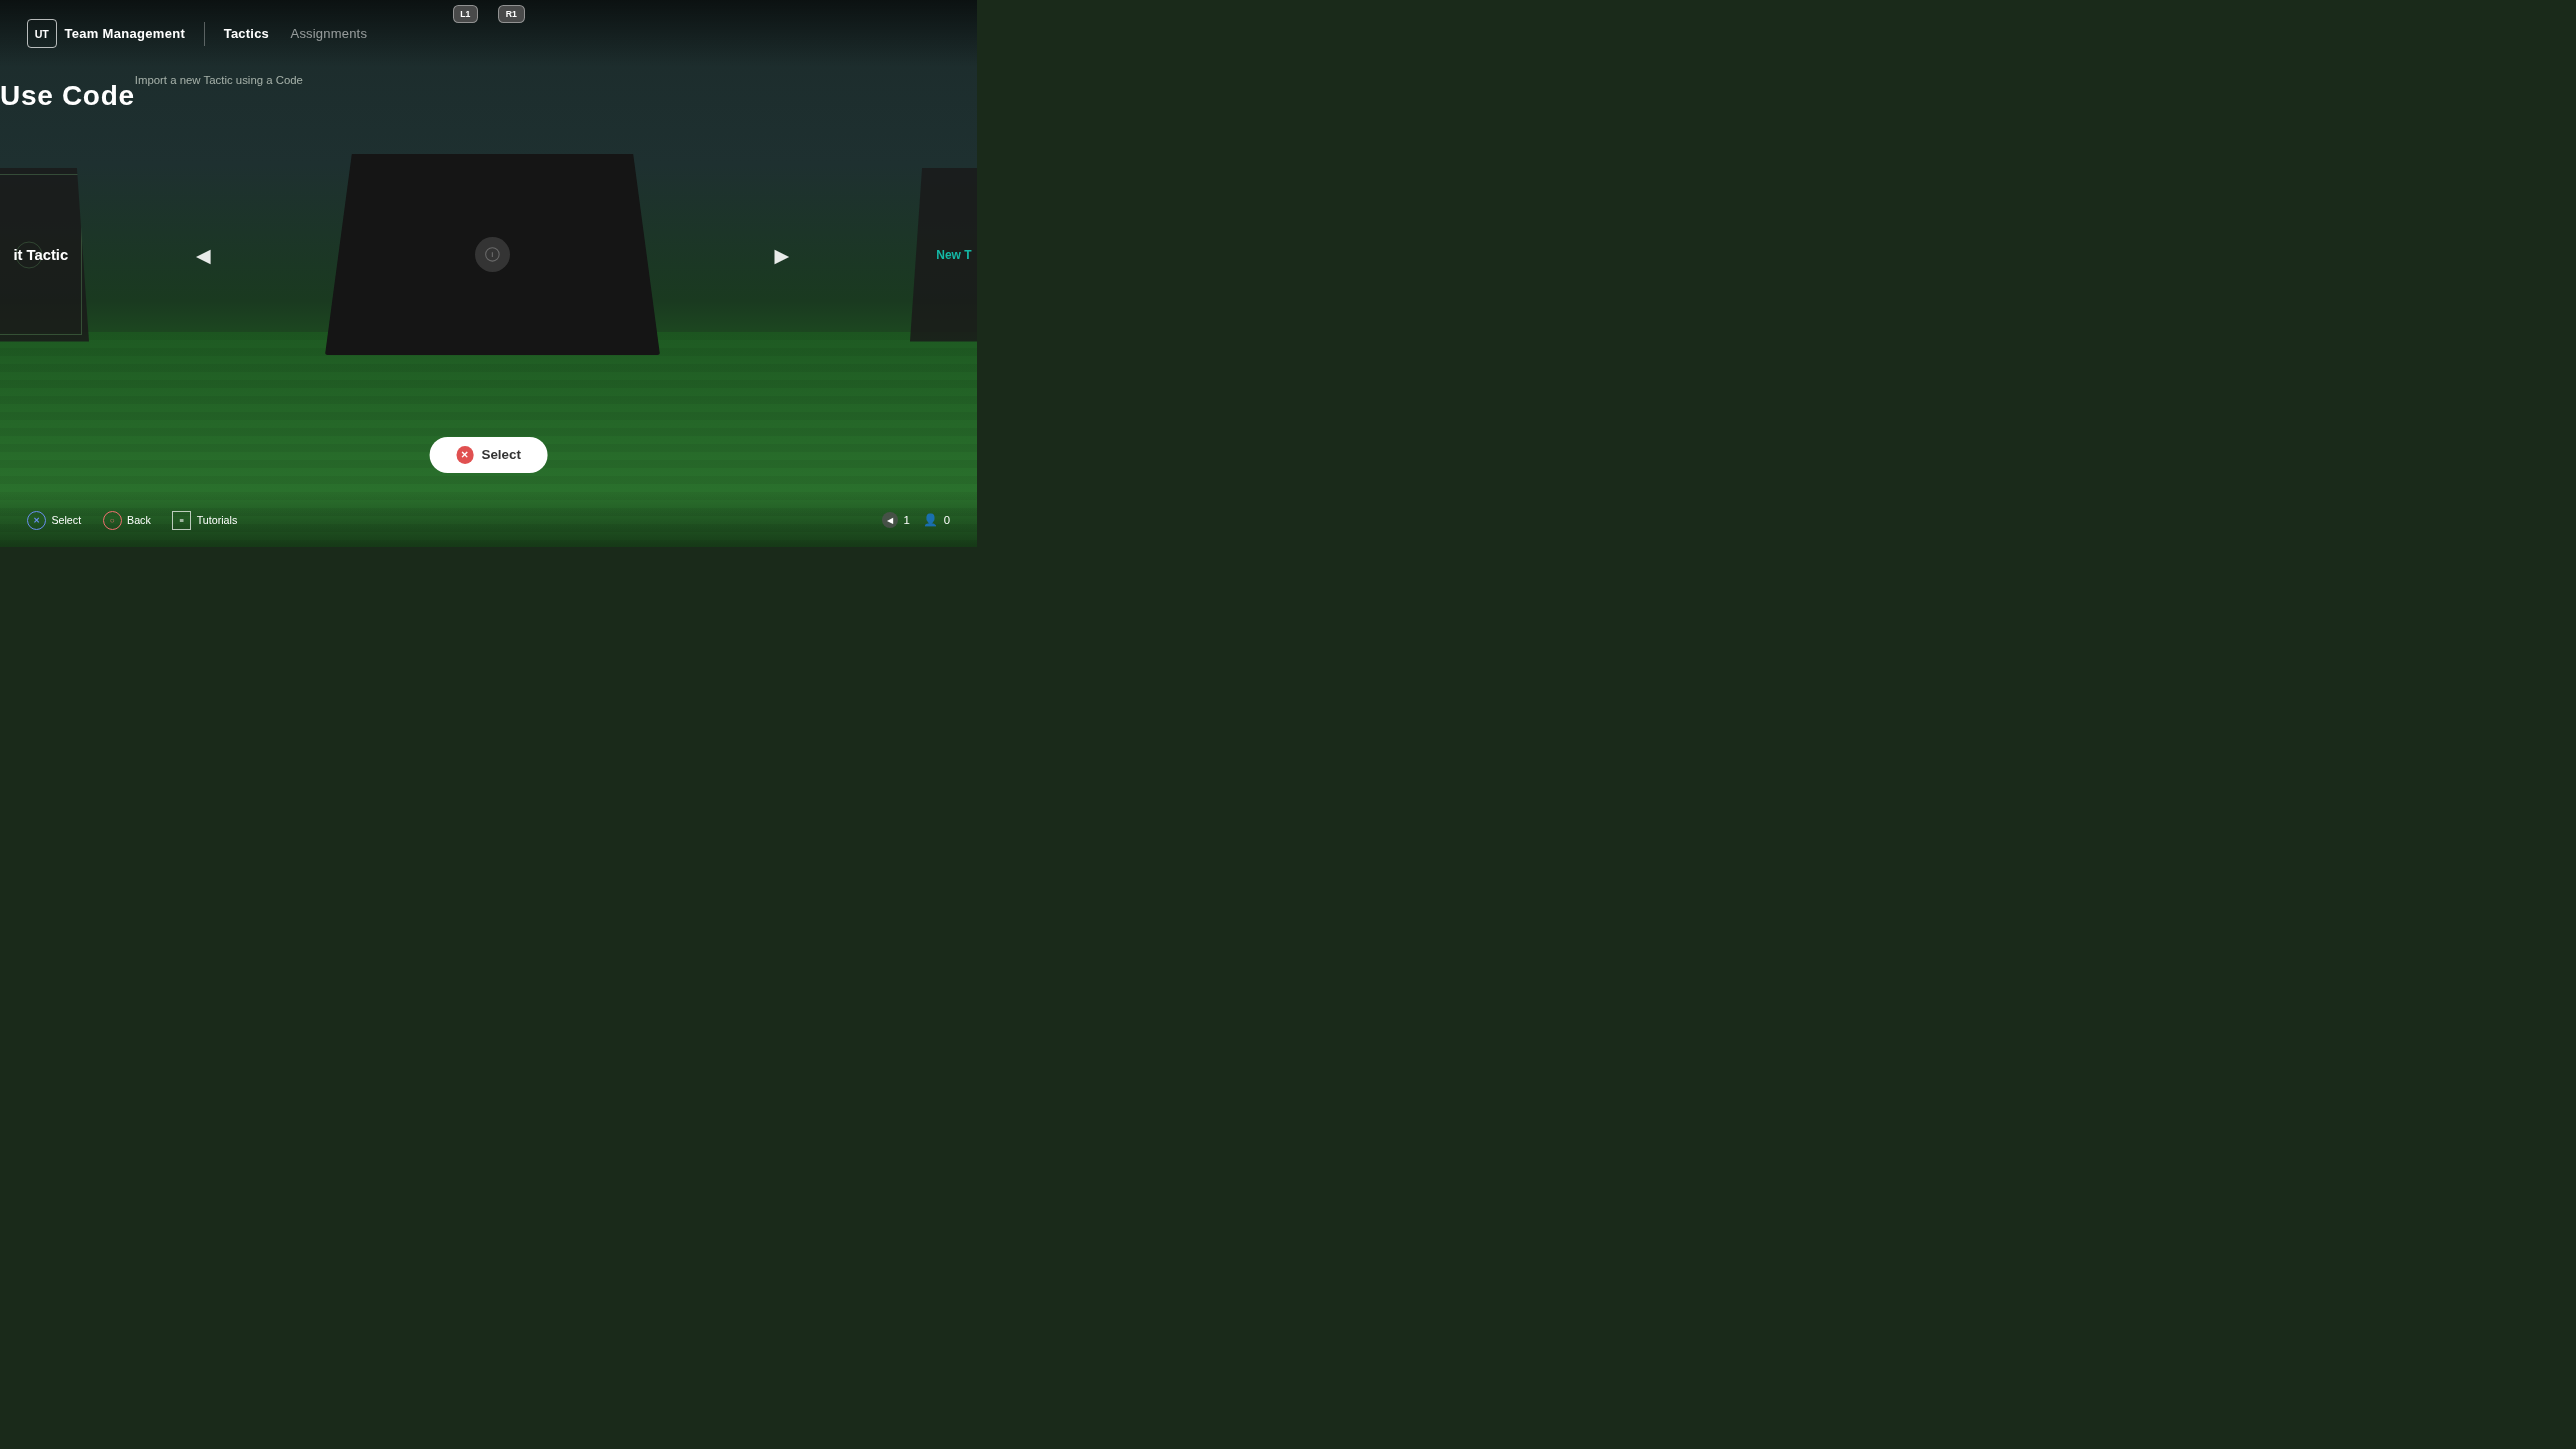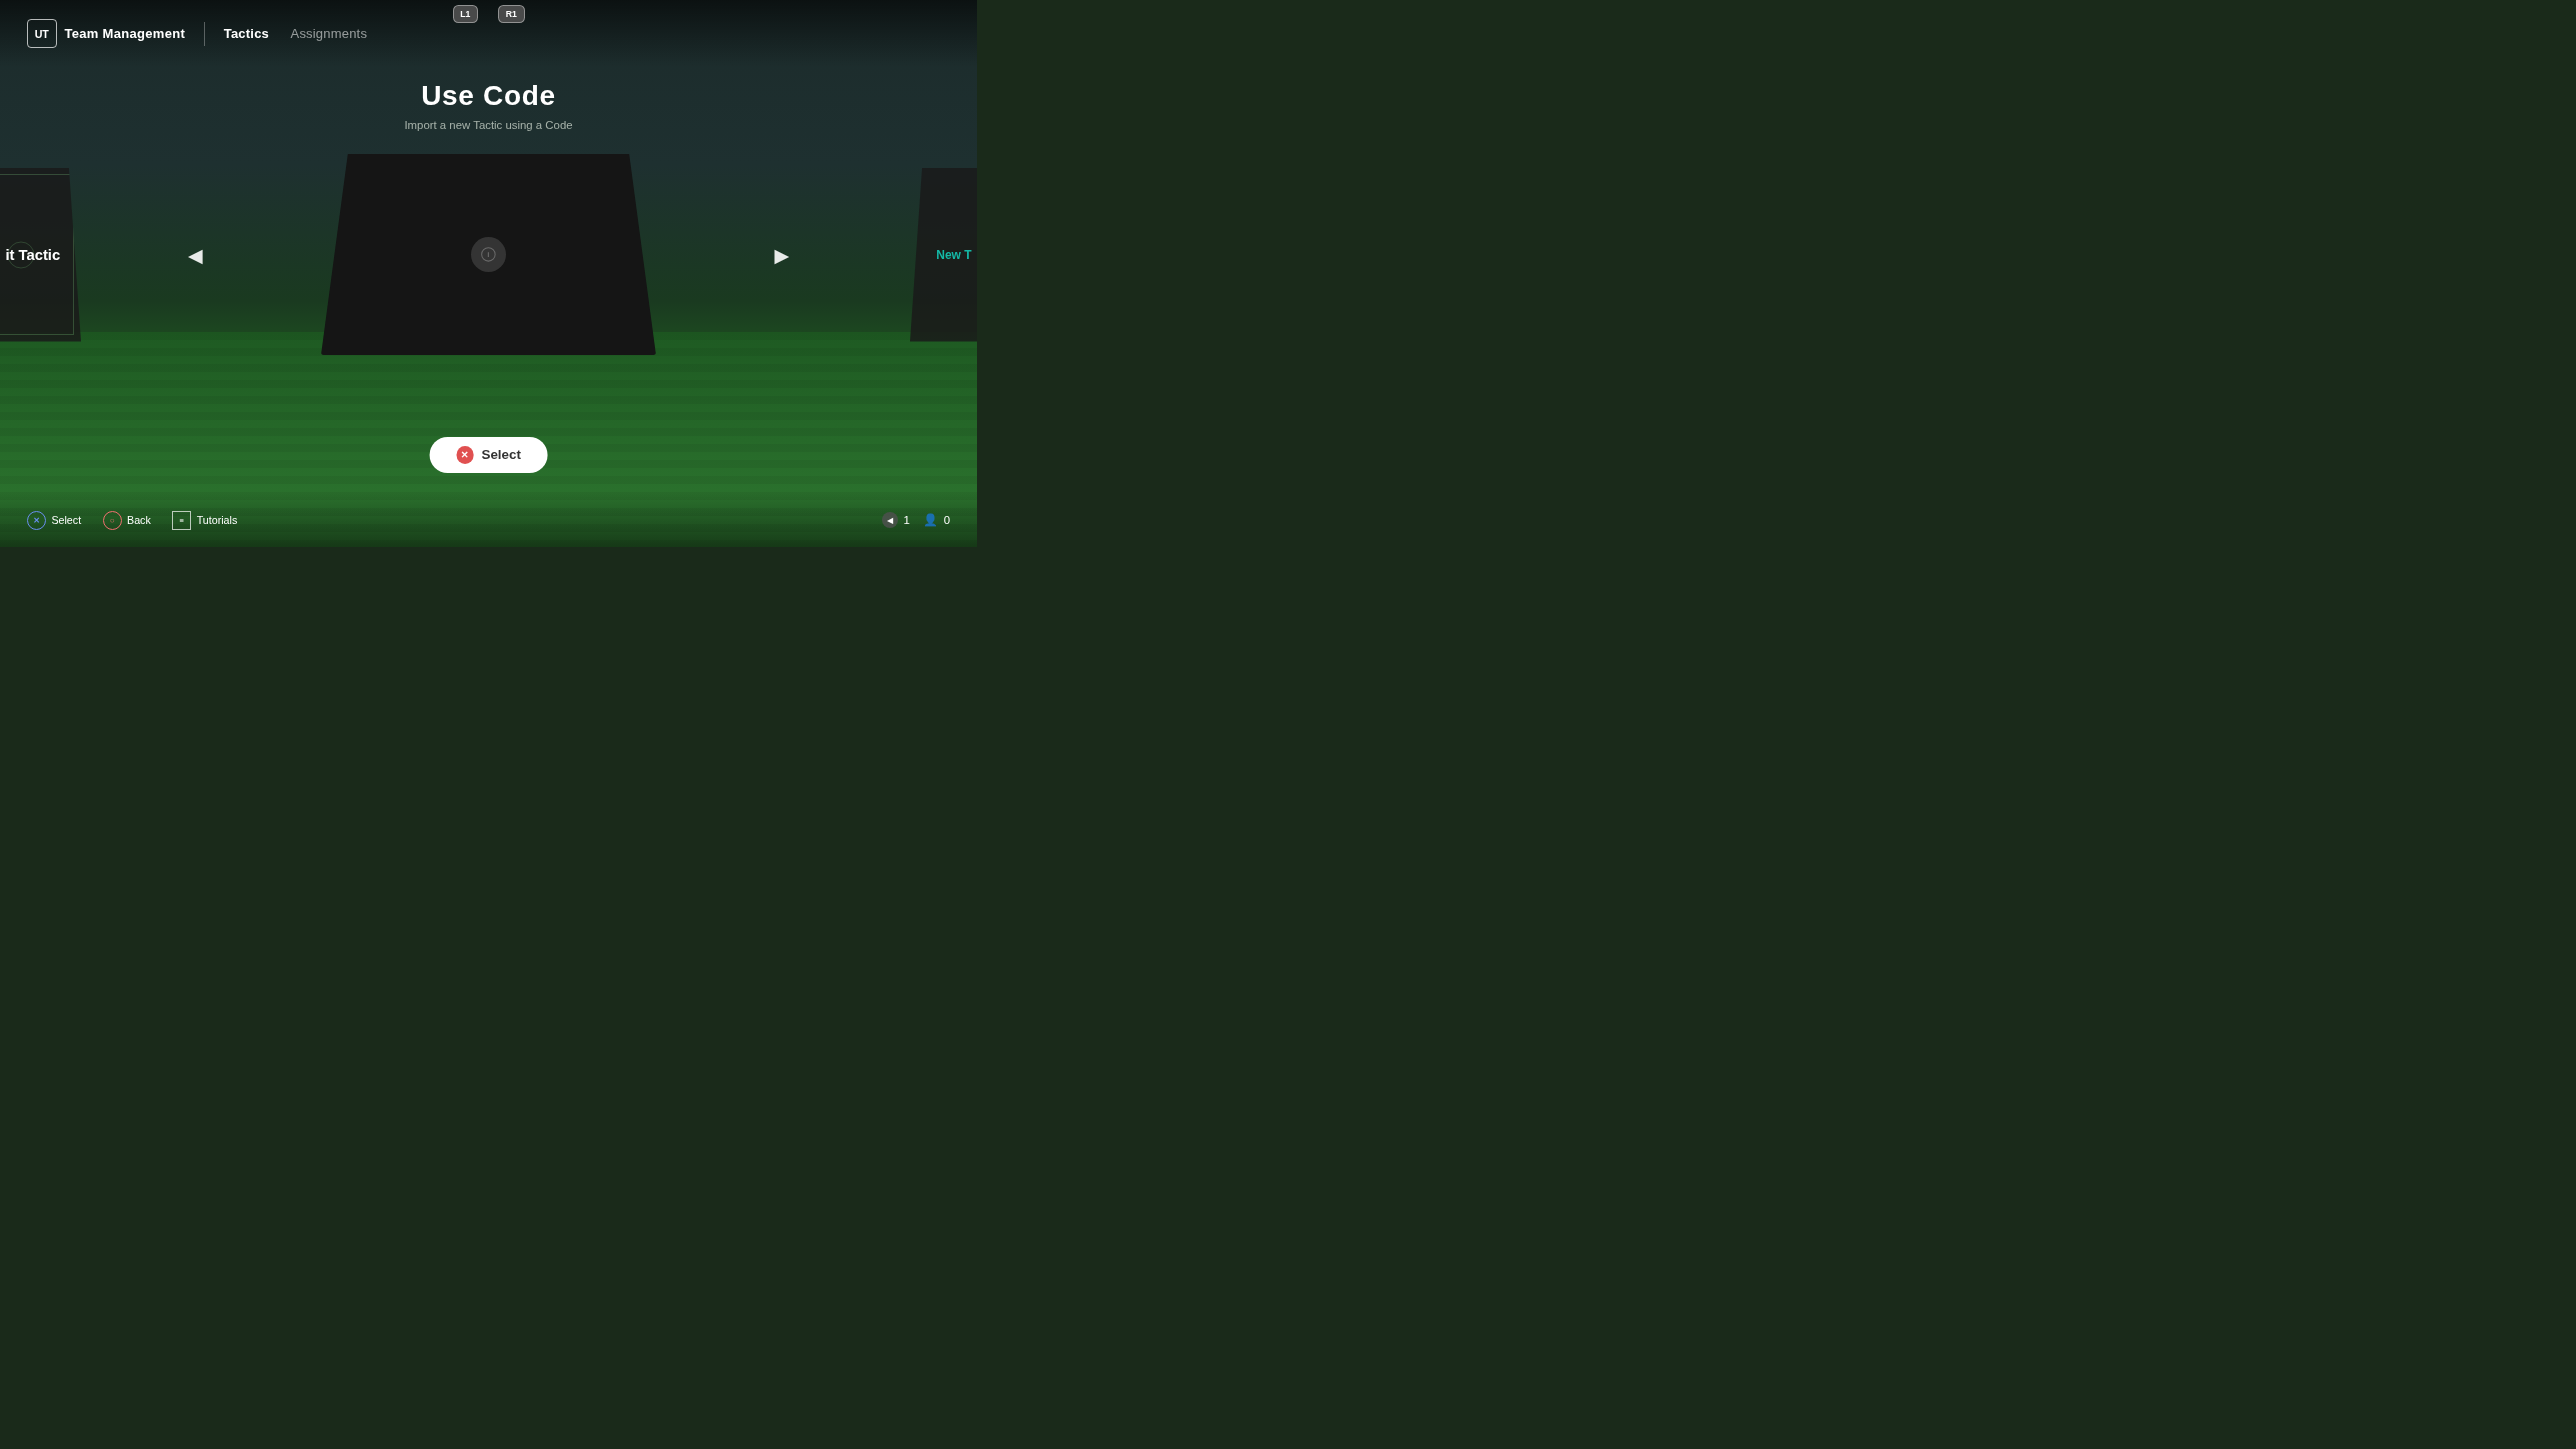--- a/index.html
+++ b/index.html
@@ -133,22 +133,21 @@
     }
 
     
     .main-content {
       position: absolute;
       top: 67px;
       left: 0;
       right: 0;
       bottom: 54px;
       display: flex;
-      flex-direction: column;
-      align-items: center;
+      flex-direction: row;
       z-index: 5;
     }
 
     .page-title {
       color: white;
       font-size: 28px;
       font-weight: 700;
       margin-top: 13.4px;
       letter-spacing: 0.7px;
     }
@@ -156,21 +155,21 @@
     .page-subtitle {
       color: rgba(200,210,200,0.8);
       font-size: 11.4px;
       margin-top: 7px;
     }
 
     
     .carousel-area {
       position: absolute;
       top: 127px;
-      left: 0;
+      left: 8px;
       right: 0;
       height: 255px;
       display: flex;
       align-items: center;
       justify-content: center;
     }
 
     
     .center-card {
       width: 335px;

